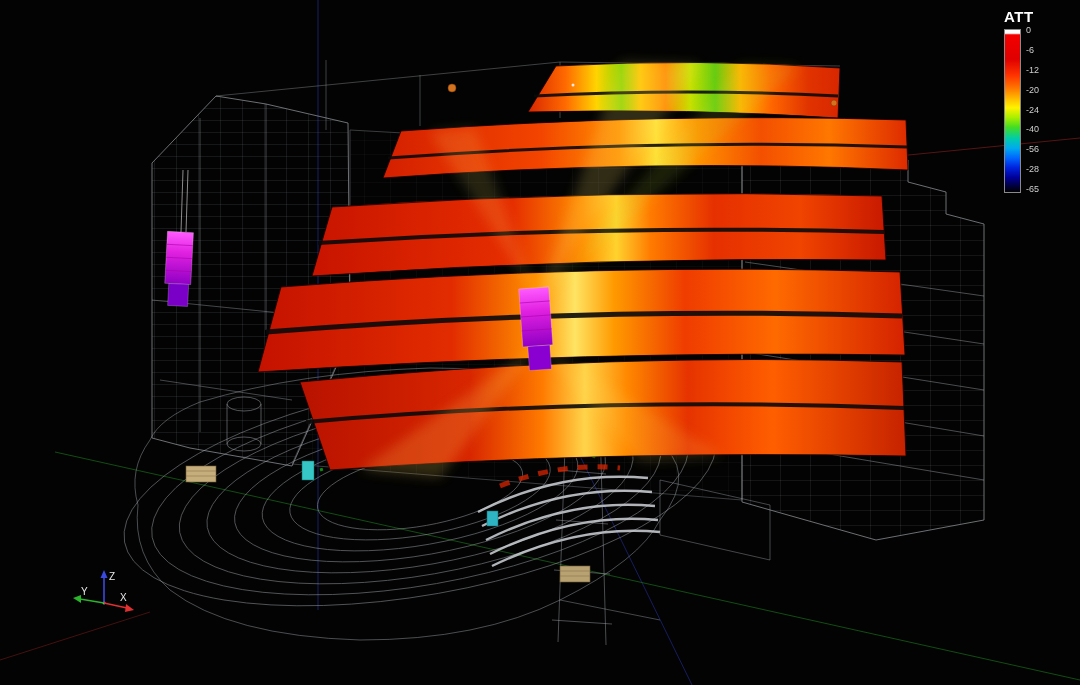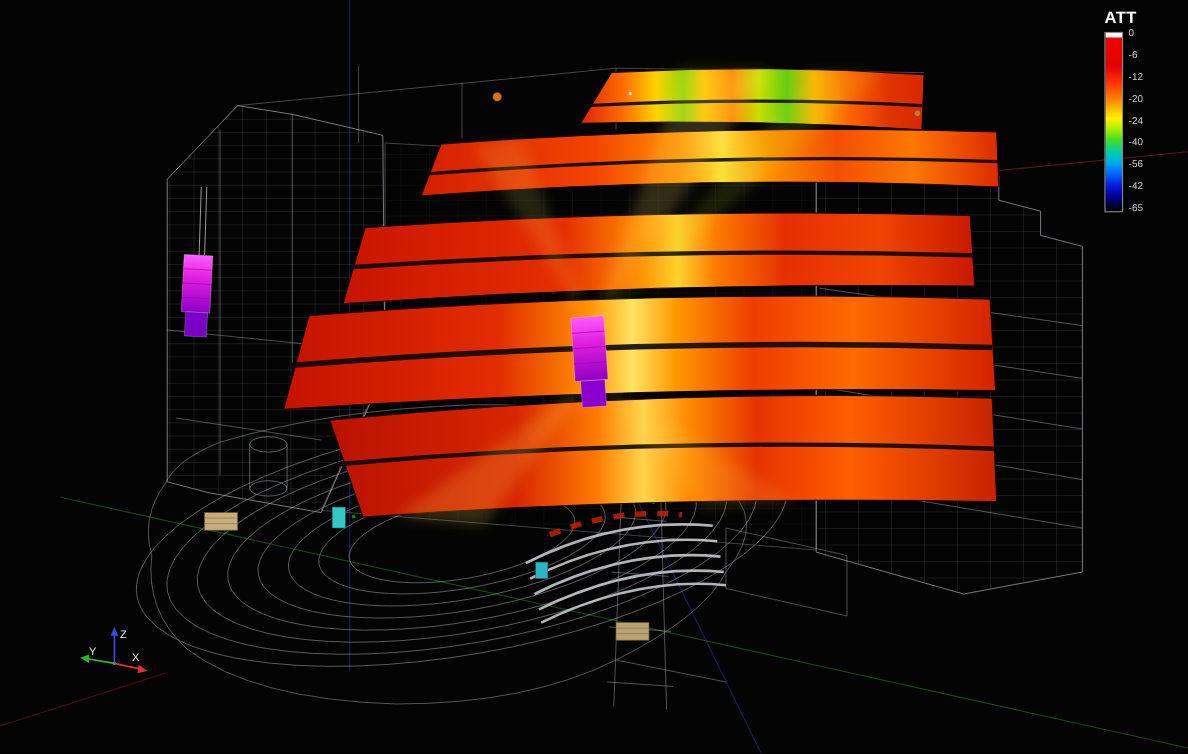--- a/index.html
+++ b/index.html
@@ -225,18 +225,18 @@
   <div class="legend-row">
     <div class="legend-bar"></div>
     <div class="legend-ticks">
       <span>0</span>
       <span>-6</span>
       <span>-12</span>
       <span>-20</span>
       <span>-24</span>
       <span>-40</span>
       <span>-56</span>
-      <span>-42</span>
+      <span>-28</span>
       <span>-65</span>
     </div>
   </div>
 </div>
 </div>
 
 </body></html>

